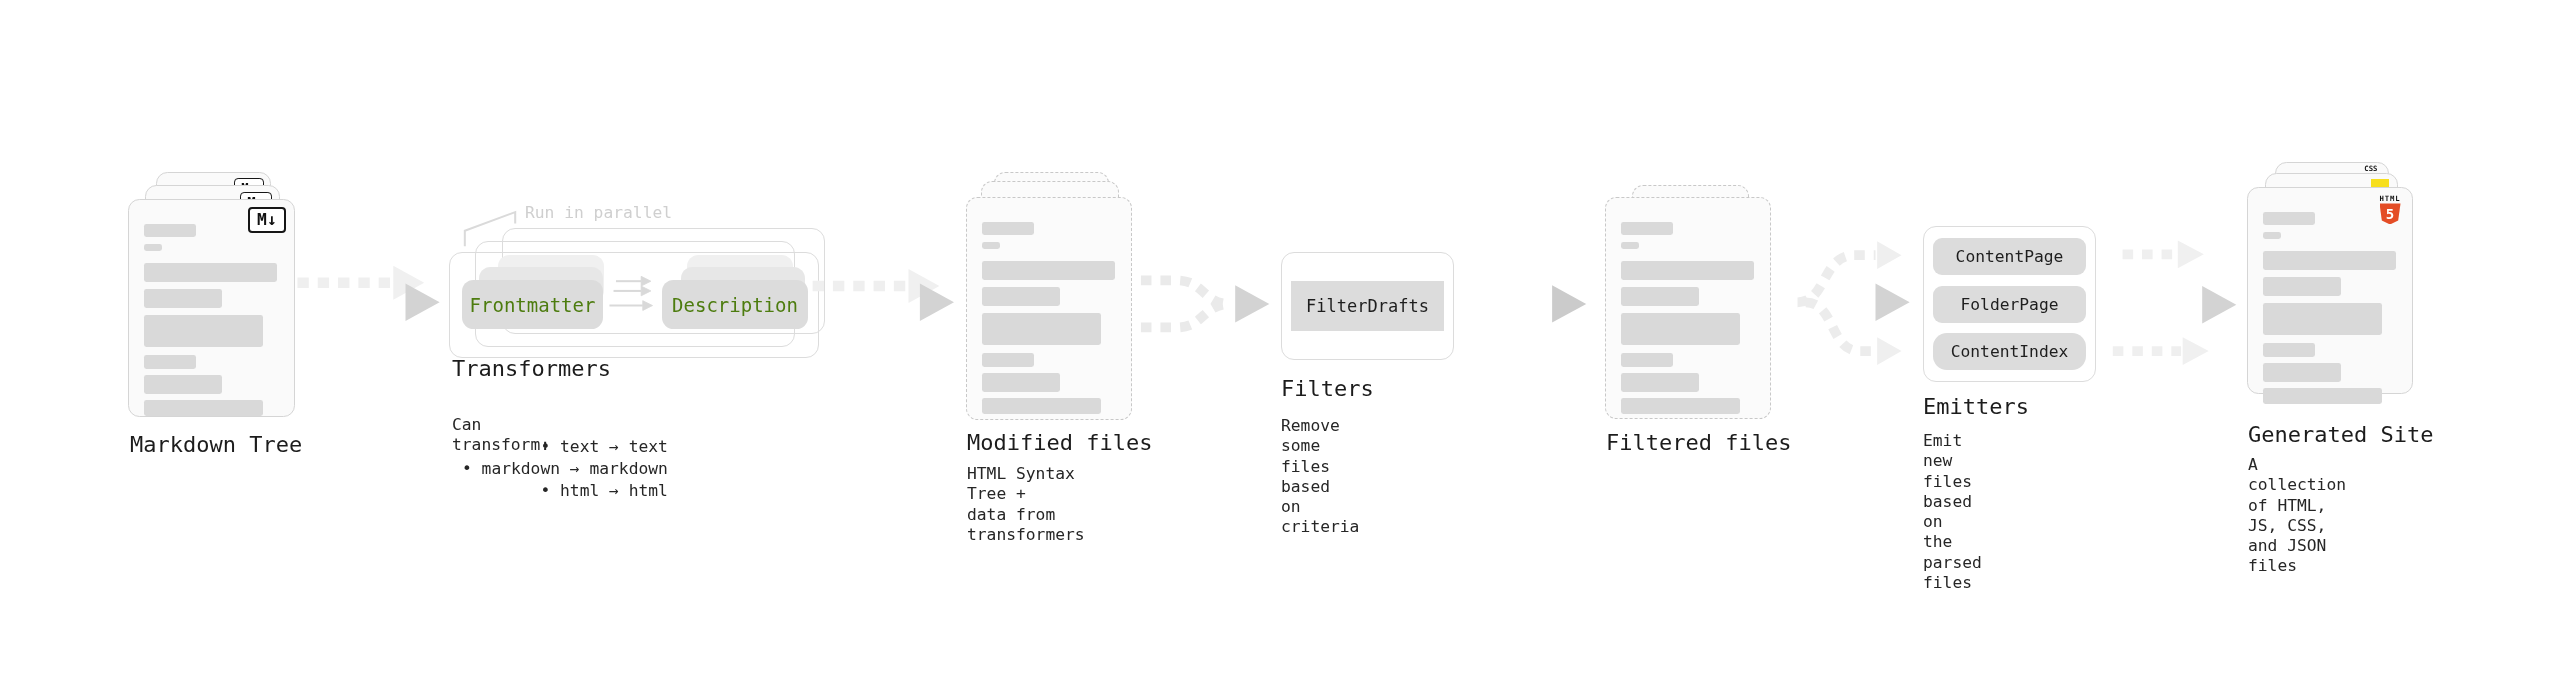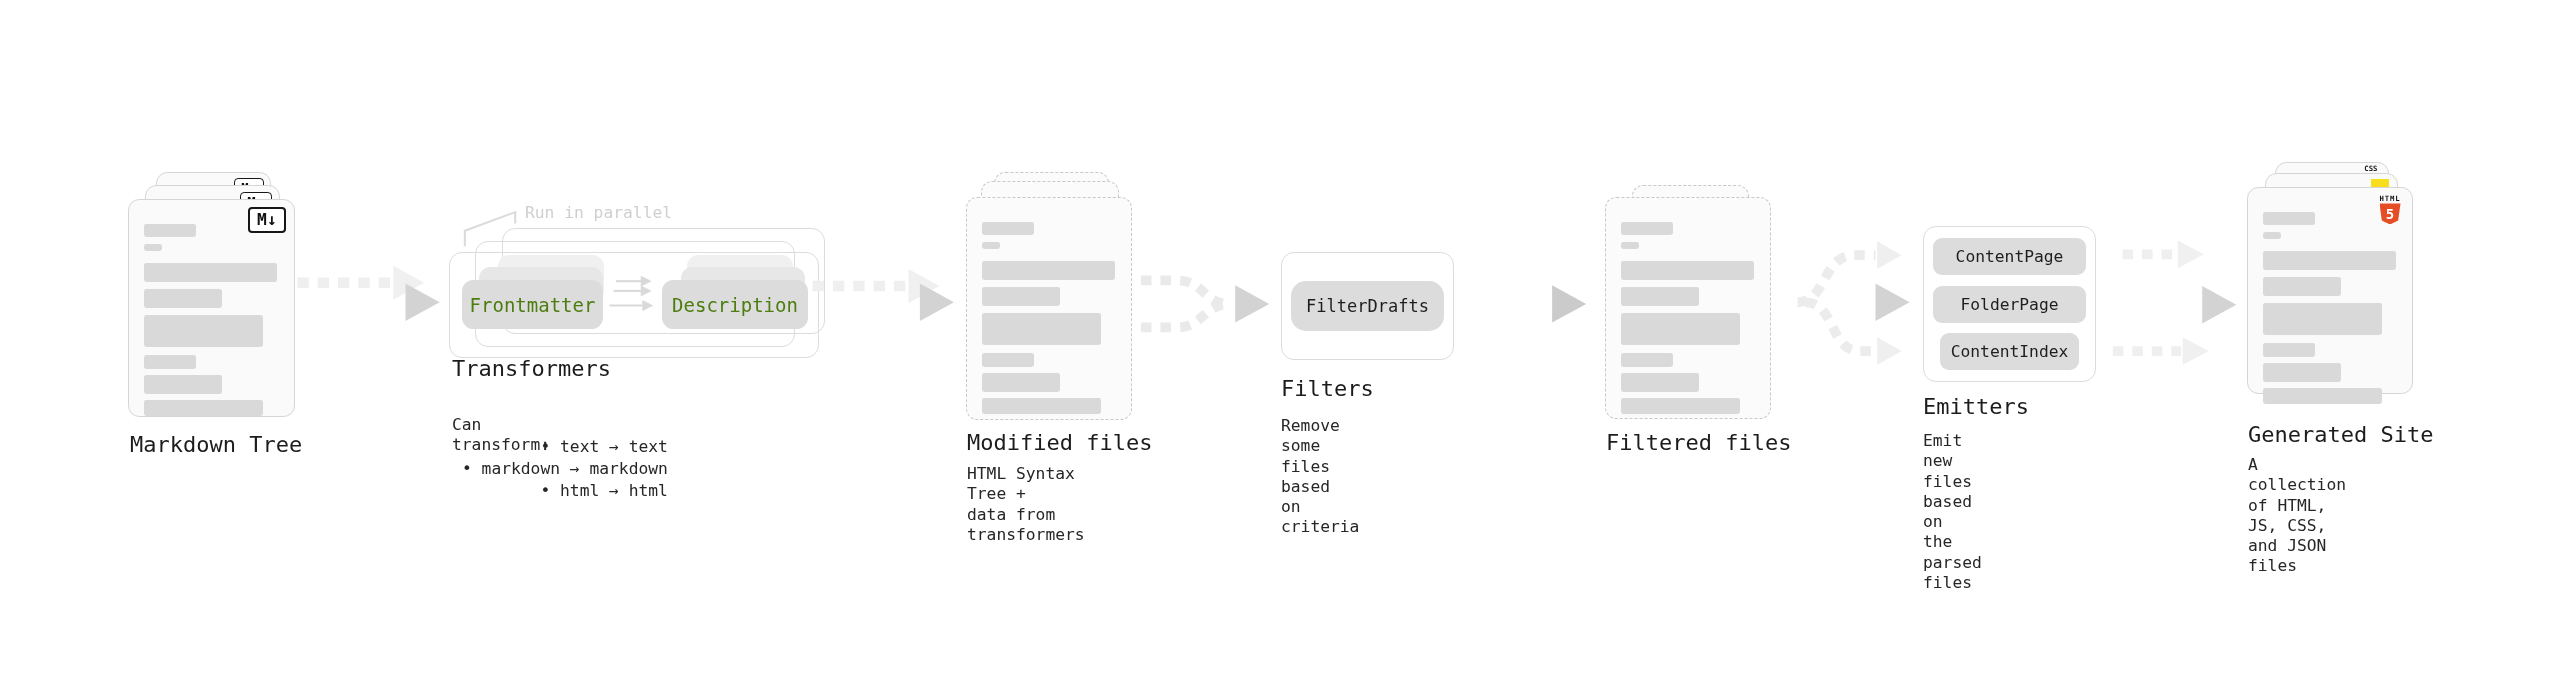--- a/index.html
+++ b/index.html
@@ -68,21 +68,21 @@
     position:absolute;
     display:flex;align-items:center;justify-content:center;
     background:#dcdcdc;border-radius:11.4px;
     color:#4d7c0f;font-size:19px;
     box-sizing:border-box;
   }
   .nbtn.ghost2{background:#e7e7e7;}
   .nbtn.ghost3{background:#f0f0f0;}
   .pill{
     display:flex;align-items:center;justify-content:center;
-    background:#dcdcdc;border-radius:15px;
+    background:#dcdcdc;border-radius:0;
     color:#1e1e1e;
   }
   
   .center-box{display:flex;align-items:center;justify-content:center;}
   .col-box{display:flex;flex-direction:column;align-items:center;justify-content:center;gap:10.6px;}
   
   .stage-label{
     position:absolute;
     font-size:22px;font-weight:500;color:#1c1c1c;
     white-space:nowrap;letter-spacing:0;
@@ -267,21 +267,21 @@
           <i></i>
         </div>
     </div>
     <div class="stage-label" style="left:1606px;top:430px;">Filtered files</div>
   </div>
 
   <div class="stage">
     <div class="obox filled col-box z1" style="left:1923px;top:226px;width:173px;height:156px;">
       <div class="pill" style="width:153px;height:37px;font-size:16.3px;border-radius:9px;">ContentPage</div>
       <div class="pill" style="width:153px;height:37px;font-size:16.3px;border-radius:9px;">FolderPage</div>
-      <div class="pill" style="width:139px;height:37px;font-size:16.3px;border-radius:9px;">ContentIndex</div>
+      <div class="pill" style="width:153px;height:37px;font-size:16.3px;border-radius:14px;">ContentIndex</div>
     </div>
     <div class="stage-label" style="left:1923px;top:394px;">Emitters</div>
     <div class="stage-caption" style="left:1923px;top:431px;">Emit new files based on
 the parsed files</div>
   </div>
 
   <div class="stage">
     <div class="card z1" style="left:2275px;top:162px;width:114px;height:195px;">
       <span class="css-badge">
         <span class="css-word">CSS</span>

